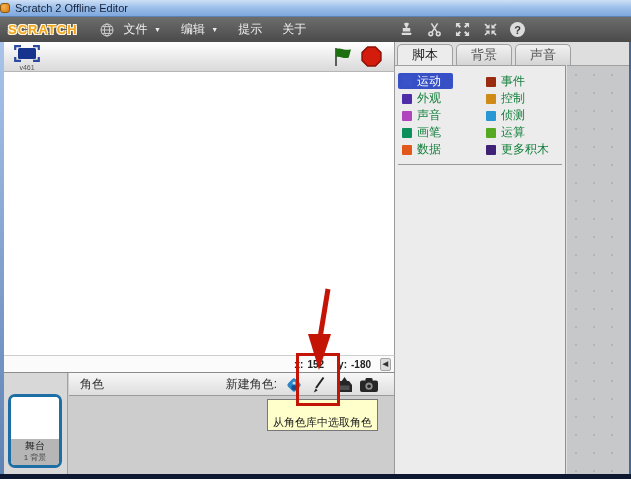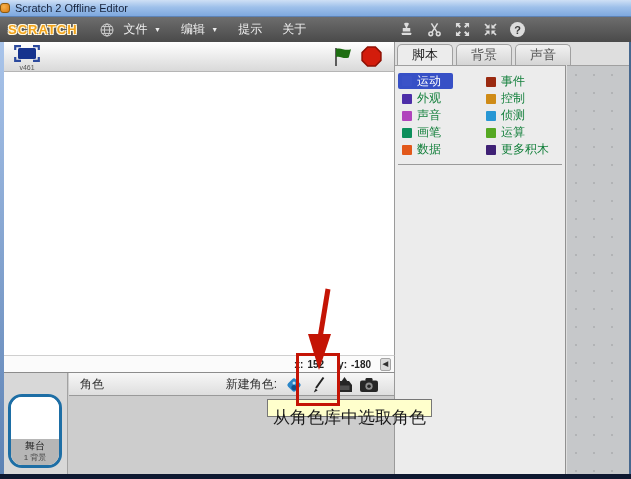--- a/index.html
+++ b/index.html
@@ -64,21 +64,21 @@
     border-radius:2px; font-size:7px; color:#333; display:flex; align-items:center; justify-content:center; margin-left:5px;}
 
   
   .sprite-panel {
     position:absolute; left:4px; top:372px; width:391px; height:102px;
     background:#cdcdcd; border-top:1px solid #8c8c8c; border-right:1px solid #9a9a9a;
   }
   .stage-col { position:absolute; left:0; top:0; width:64px; height:102px;
     background:#d8d8d8; border-right:1px solid #a2a2a2; }
   .stage-thumb { position:absolute; left:4px; top:21px; width:54px; height:74px;
-    border:3px solid #1d6ea5; border-radius:14px; background:#fff; overflow:hidden;
+    border:3px solid #1d6ea5; border-radius:7px; background:#fff; overflow:hidden;
     display:flex; flex-direction:column; }
   .stage-thumb .img { flex:1; background:#fff; }
   .stage-thumb .lbl { height:26px; background:#b6b6b6; text-align:center;
     font-size:10px; color:#222; line-height:12px; padding-top:1px;}
   .stage-thumb .lbl .sub { font-size:8px; color:#444; display:block; }
   .sprite-header {
     position:absolute; left:65px; top:0; right:0; height:23px;
     background:linear-gradient(#f7f7f7,#dedede); border-bottom:1px solid #9a9a9a;
     display:flex; align-items:center; font-size:12px; color:#333;
   }
@@ -113,21 +113,21 @@
   .script-area {
     position:absolute; left:172px; top:23px; right:0; height:409px;
     background-color:#c6c8ca;
     background-image:radial-gradient(#b1b3b5 1.2px, transparent 1.4px);
     background-size:18px 18px; border-top:1px solid #a0a0a0;
   }
 
   
   .tooltip {
     position:absolute; left:267px; top:399px; height:18px; z-index:60;
-    border:1px solid #777; padding:6px 5px; font-size:17px; color:#1a1a1a; white-space:nowrap;
+    border:1px solid #777; padding:15px 5px; font-size:11px; color:#1a1a1a; white-space:nowrap;
   }
   .anno-rect { position:absolute; left:296px; top:353px; width:44px; height:53px;
     border:3px solid #c41405; z-index:65; }
   .anno-arrow { position:absolute; left:302px; top:286px; z-index:70; }
 </style>
 </head>
 <body>
 
 <div class="window">
 

